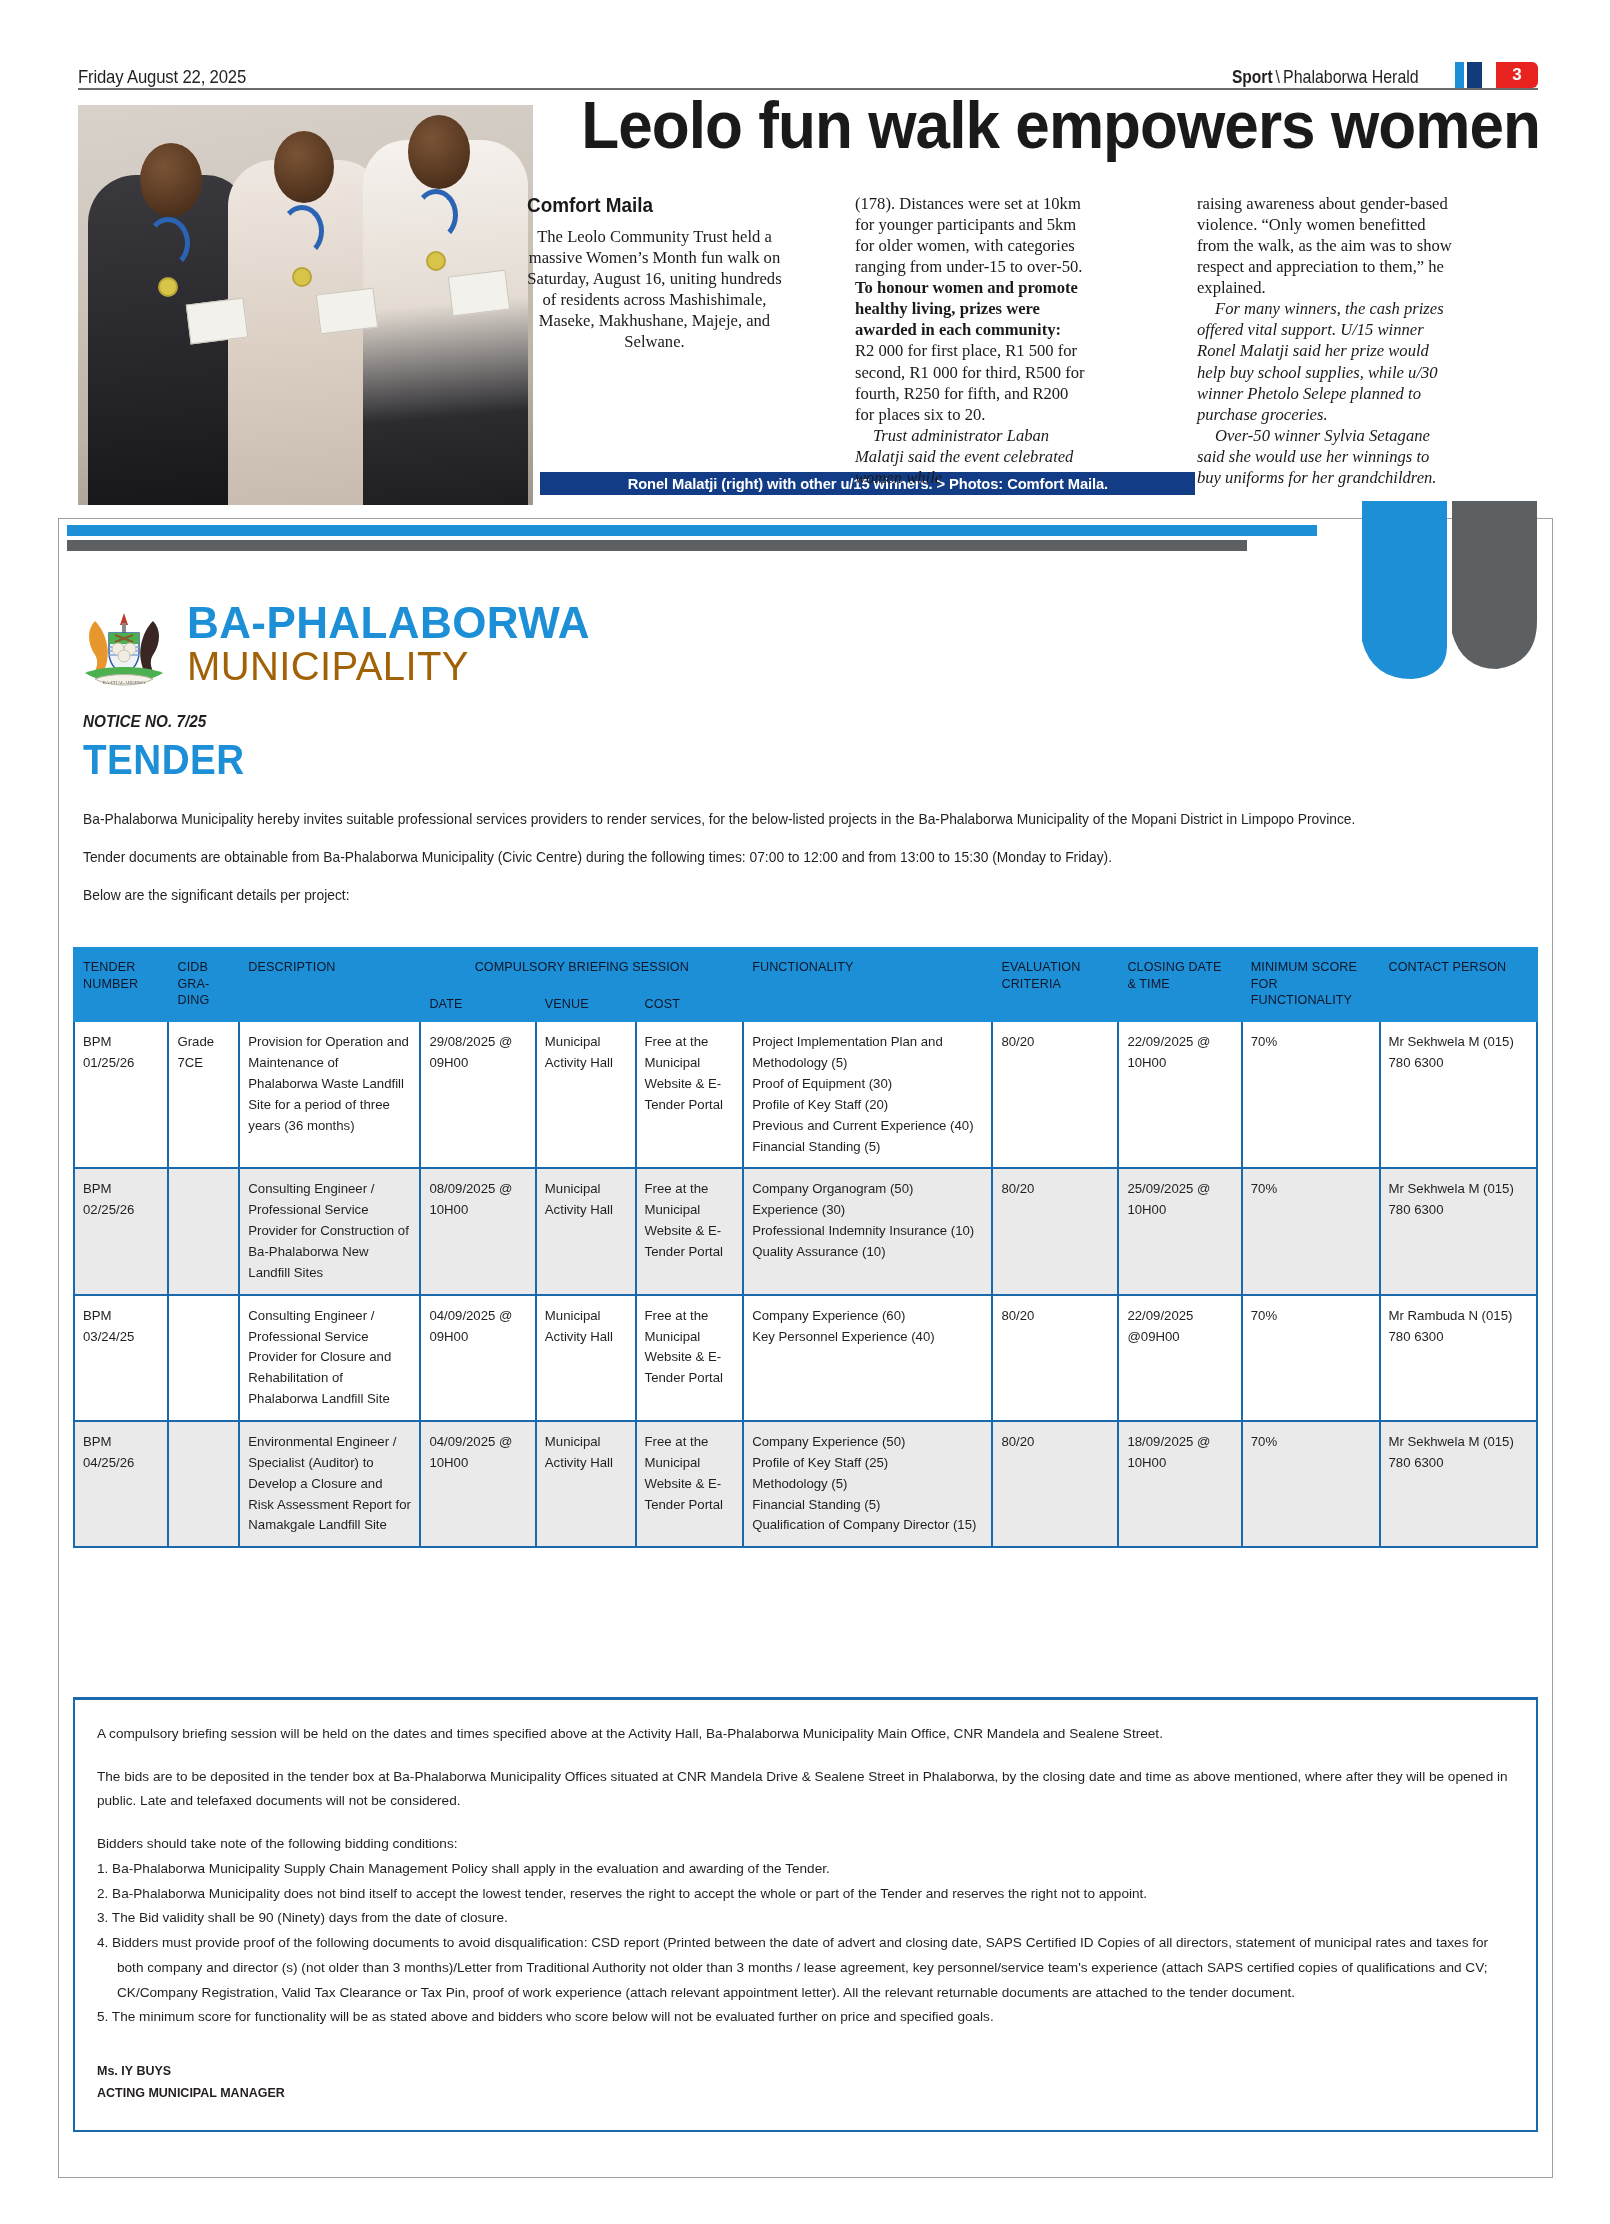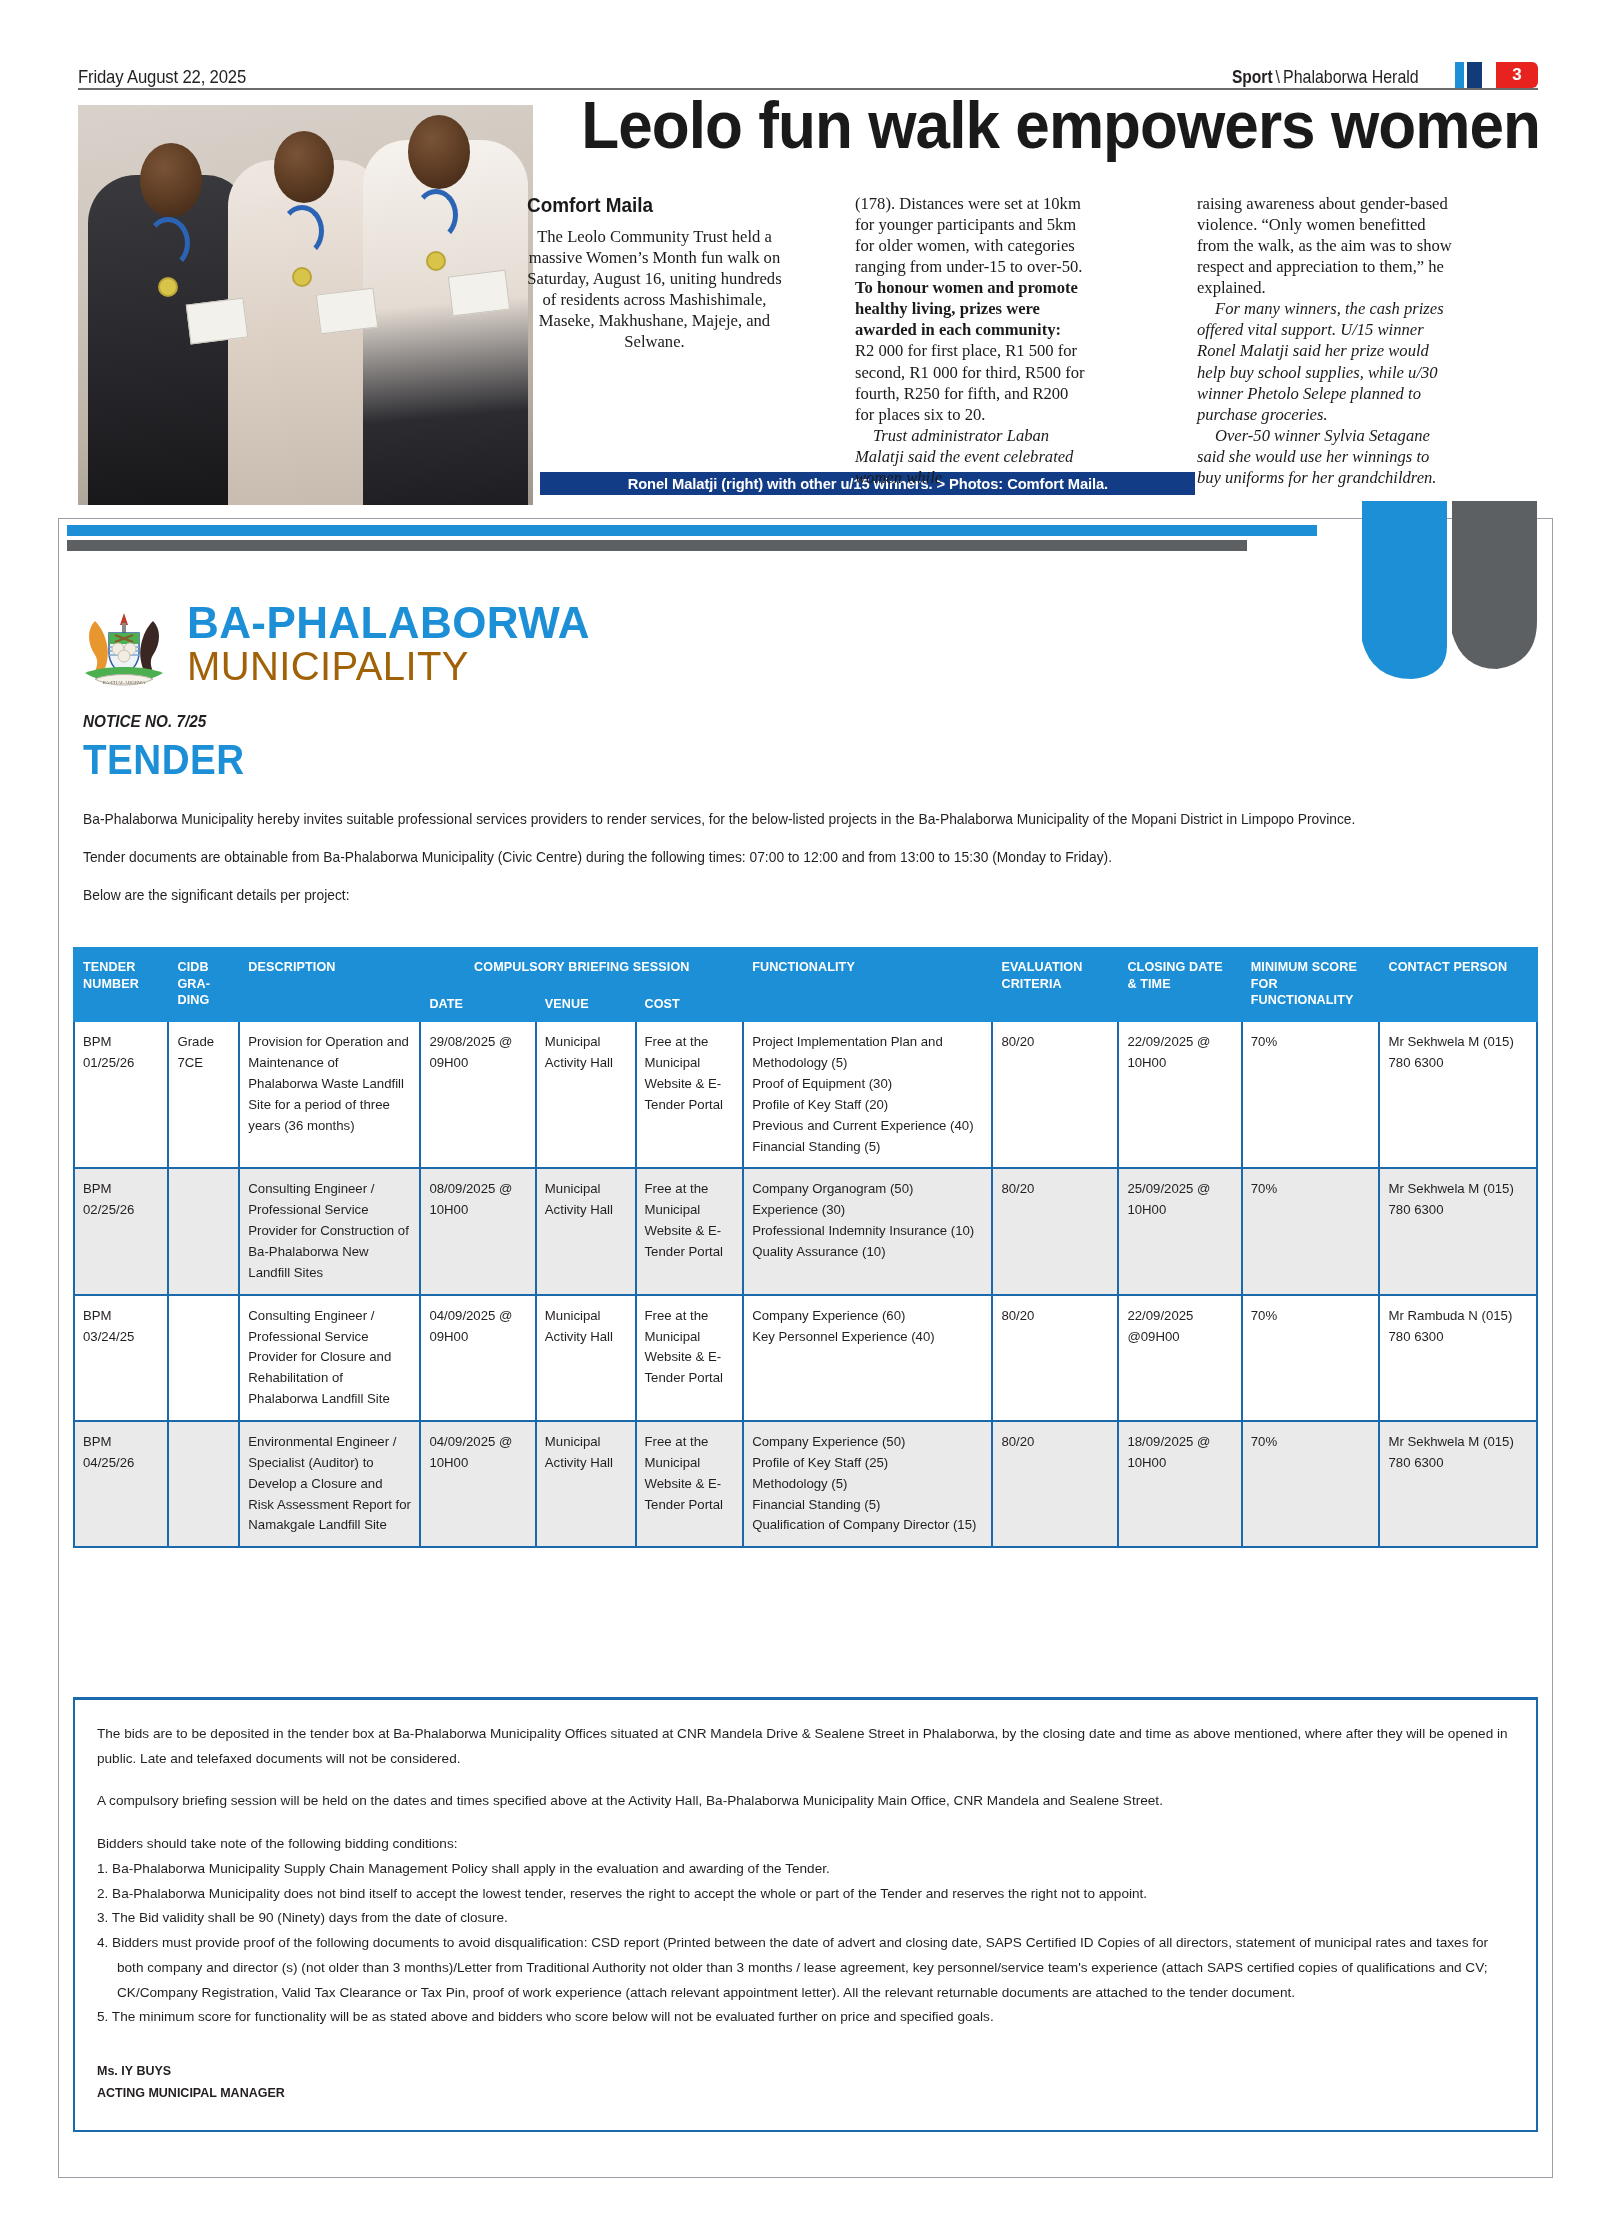--- a/index.html
+++ b/index.html
@@ -172,22 +172,22 @@
   table.tender {
     position: absolute; left: 14px; top: 428px; width: 1465px;
     border-collapse: collapse; table-layout: fixed;
   }
   table.tender th, table.tender td {
     border: 2px solid #1b69ad;
     vertical-align: top;
     padding: 10px 8px;
   }
   table.tender thead th {
-    background: #1c8fd6; color: #ffffff;
-    font-size: 12.6px; font-weight: bold; line-height: 1.32;
+    background: #1c8fd6; color: #0f172a;
+    font-size: 12.6px; font-weight: normal; line-height: 1.32;
     text-align: left; letter-spacing: 0.1px;
     border-color: #1c8fd6;
   }
   table.tender thead th.sub { padding-top: 8px; padding-bottom: 8px; }
   table.tender tbody td {
     background: #ffffff; color: #231f20;
     font-size: 13.2px; line-height: 1.58;
   }
   table.tender tbody tr.alt td { background: #eaeaea; }
   .cw1 { width: 72px; }  .cw2 { width: 54px; }  .cw3 { width: 138px; }
@@ -404,22 +404,22 @@
 Qualification of Company Director (15)</td>
         <td>80/20</td>
         <td>18/09/2025 @ 10H00</td>
         <td>70%</td>
         <td>Mr Sekhwela M (015) 780 6300</td>
       </tr>
     </tbody>
   </table>
 
   <div class="adv-notes">
+    <p>A compulsory briefing session will be held on the dates and times specified above at the Activity Hall, Ba-Phalaborwa Municipality Main Office, CNR Mandela and Sealene Street.</p>
     <p>The bids are to be deposited in the tender box at Ba-Phalaborwa Municipality Offices situated at CNR Mandela Drive &amp; Sealene Street in Phalaborwa, by the closing date and time as above mentioned, where after they will be opened in public. Late and telefaxed documents will not be considered.</p>
-    <p>A compulsory briefing session will be held on the dates and times specified above at the Activity Hall, Ba-Phalaborwa Municipality Main Office, CNR Mandela and Sealene Street.</p>
     <p style="margin-bottom:0;">Bidders should take note of the following bidding conditions:</p>
     <ol>
       <li>1.  Ba-Phalaborwa Municipality Supply Chain Management Policy shall apply in the evaluation and awarding of the Tender.</li>
       <li>2. Ba-Phalaborwa Municipality does not bind itself to accept the lowest tender, reserves the right to accept the whole or part of the Tender and reserves the right not to appoint.</li>
       <li>3. The Bid validity shall be 90 (Ninety) days from the date of closure.</li>
       <li>4. Bidders must provide proof of the following documents to avoid disqualification: CSD report (Printed between the date of advert and closing date,  SAPS Certified ID Copies of all directors, statement of municipal rates and taxes for both company and director (s) (not older than 3 months)/Letter from Traditional Authority not older than 3 months / lease agreement, key personnel/service team's experience (attach SAPS certified copies of qualifications and CV; CK/Company Registration, Valid Tax Clearance or Tax Pin, proof of work experience (attach relevant appointment letter). All the relevant returnable documents are attached to the tender document.</li>
       <li>5. The minimum score for functionality will be as stated above and bidders who score below will not be evaluated further on price and specified goals.</li>
     </ol>
     <div class="sig">
       <div>Ms. IY BUYS</div>

